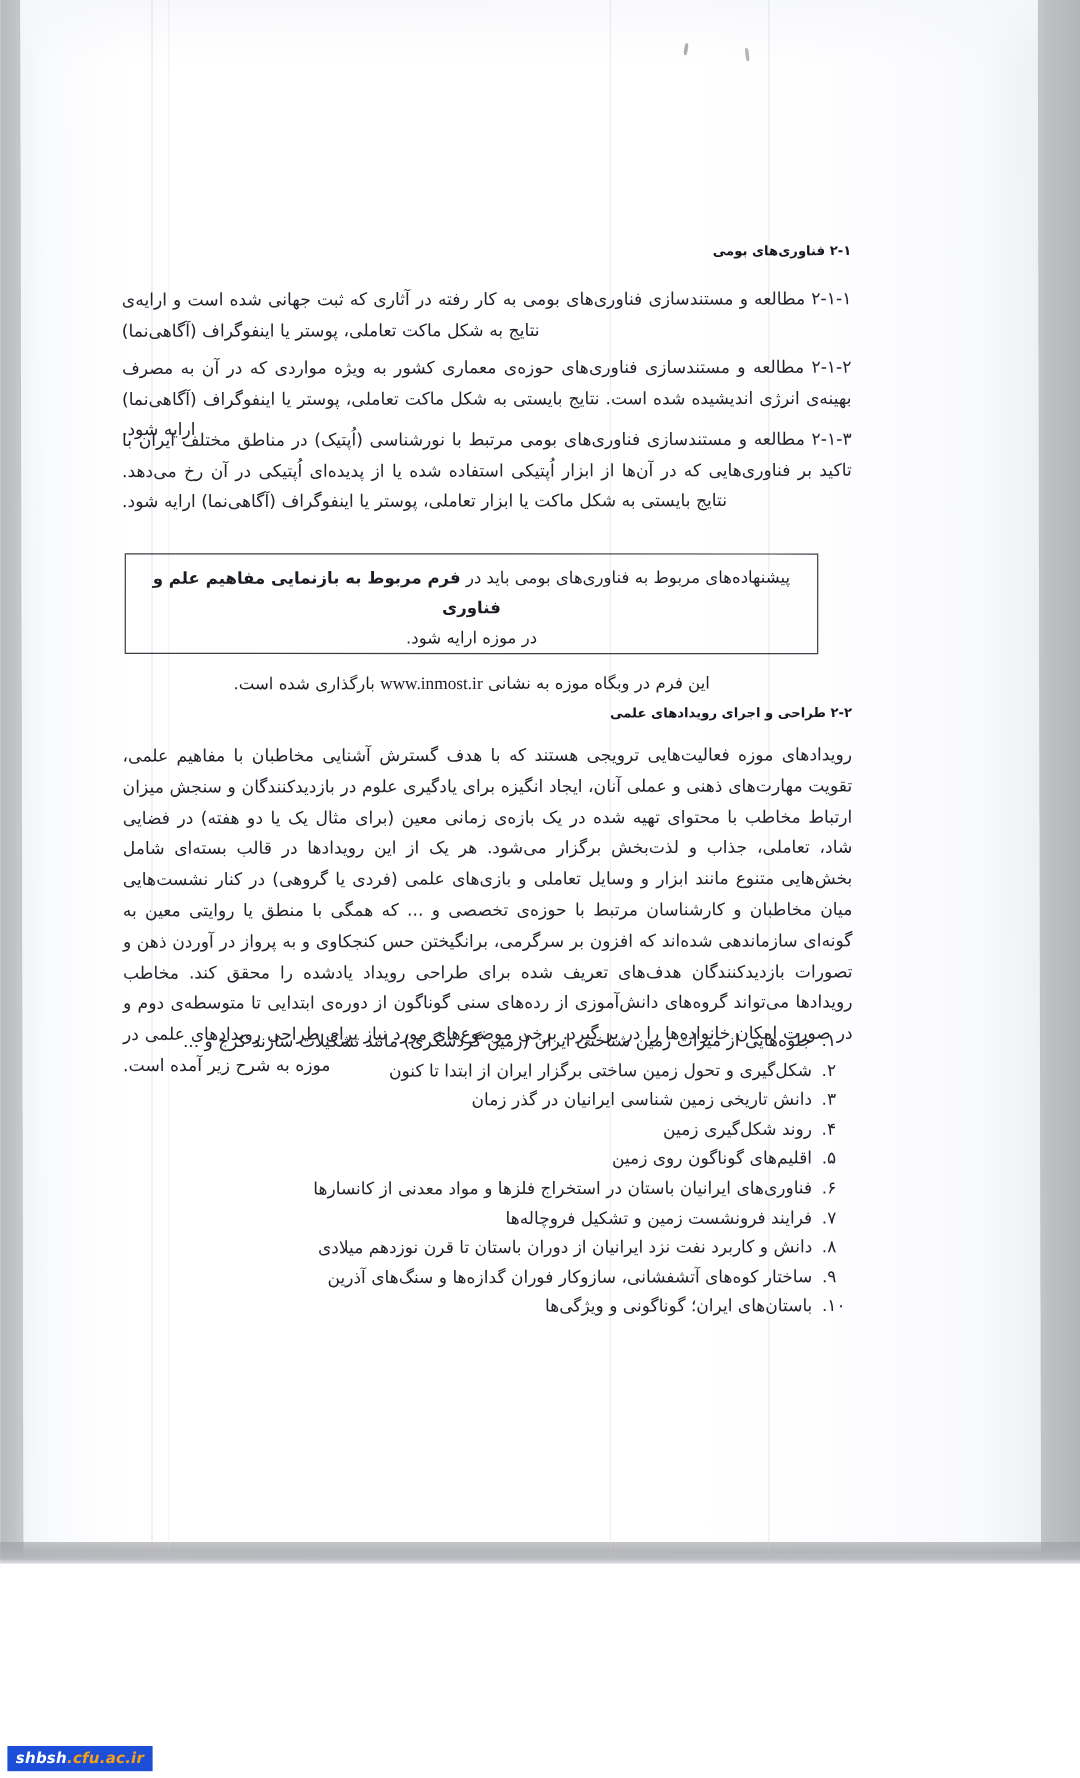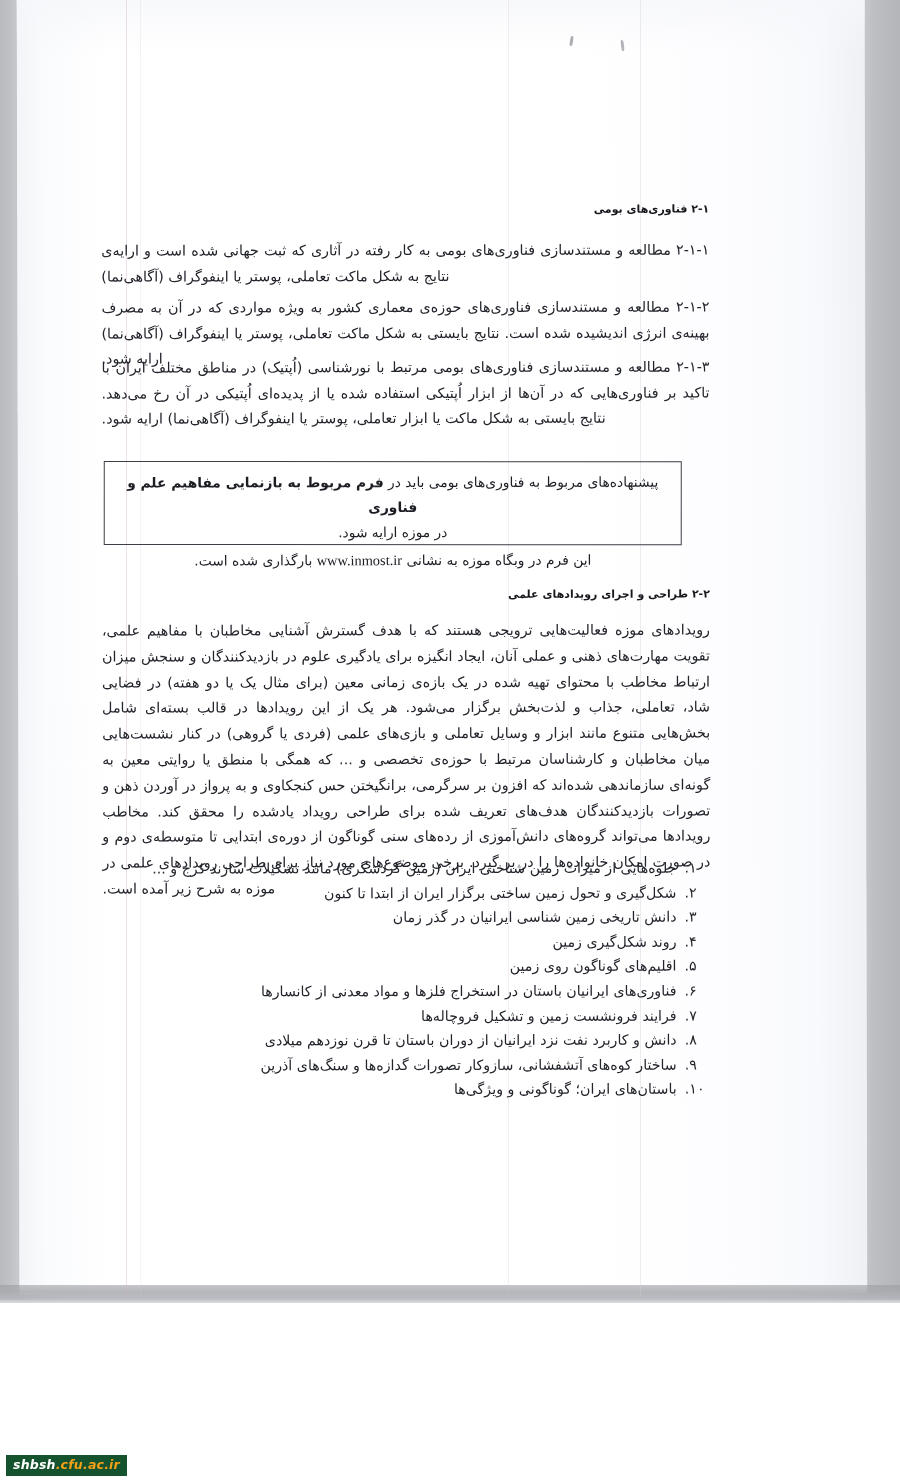--- a/index.html
+++ b/index.html
@@ -157,21 +157,21 @@
     top: 470px;
     width: 562px;
     text-align: center;
     direction: rtl;
     font-size: 13.8px;
     line-height: 25px;
     color: #1c1e24;
   }
   .note-inner b { font-weight: 700; }
   .note-line-2 { display: block; }
-  .note-line-3 { display: block; margin-top: 3px; }
+  .note-line-3 { display: block; margin-top: 13px; }
   .url-text {
     font-family: "Liberation Serif", "DejaVu Serif", serif;
     direction: ltr;
     unicode-bidi: isolate;
     display: inline-block;
     font-size: 14.4px;
   }
 
   
   .num-list {
@@ -201,21 +201,21 @@
   }
   .num-list .li .txt {
     text-align: center;
   }
 
   
   .watermark {
     position: absolute;
     left: 6px;
     top: 1455px;
-    background: #14532d;
+    background: #1d4ed8;
     padding: 3px 7px 4px 7px;
     font-family: "DejaVu Sans", "Liberation Sans", sans-serif;
     font-size: 12.5px;
     font-weight: 700;
     font-style: italic;
     letter-spacing: 0.2px;
     line-height: 14px;
     direction: ltr;
     white-space: nowrap;
   }
@@ -290,21 +290,21 @@
         <div class="li">
           <span class="num">۷.</span>
           <span class="txt">فرایند فرونشست زمین و تشکیل فروچاله‌ها</span>
         </div>
         <div class="li">
           <span class="num">۸.</span>
           <span class="txt">دانش و کاربرد نفت نزد ایرانیان از دوران باستان تا قرن نوزدهم میلادی</span>
         </div>
         <div class="li">
           <span class="num">۹.</span>
-          <span class="txt">ساختار کوه‌های آتشفشانی، سازوکار تصورات گدازه‌ها و سنگ‌های آذرین</span>
+          <span class="txt">ساختار کوه‌های آتشفشانی، سازوکار فوران گدازه‌ها و سنگ‌های آذرین</span>
         </div>
         <div class="li">
           <span class="num">۱۰.</span>
           <span class="txt">باستان‌های ایران؛ گوناگونی و ویژگی‌ها</span>
         </div>
       </div>
 
   </div>
 
   <div class="watermark">

